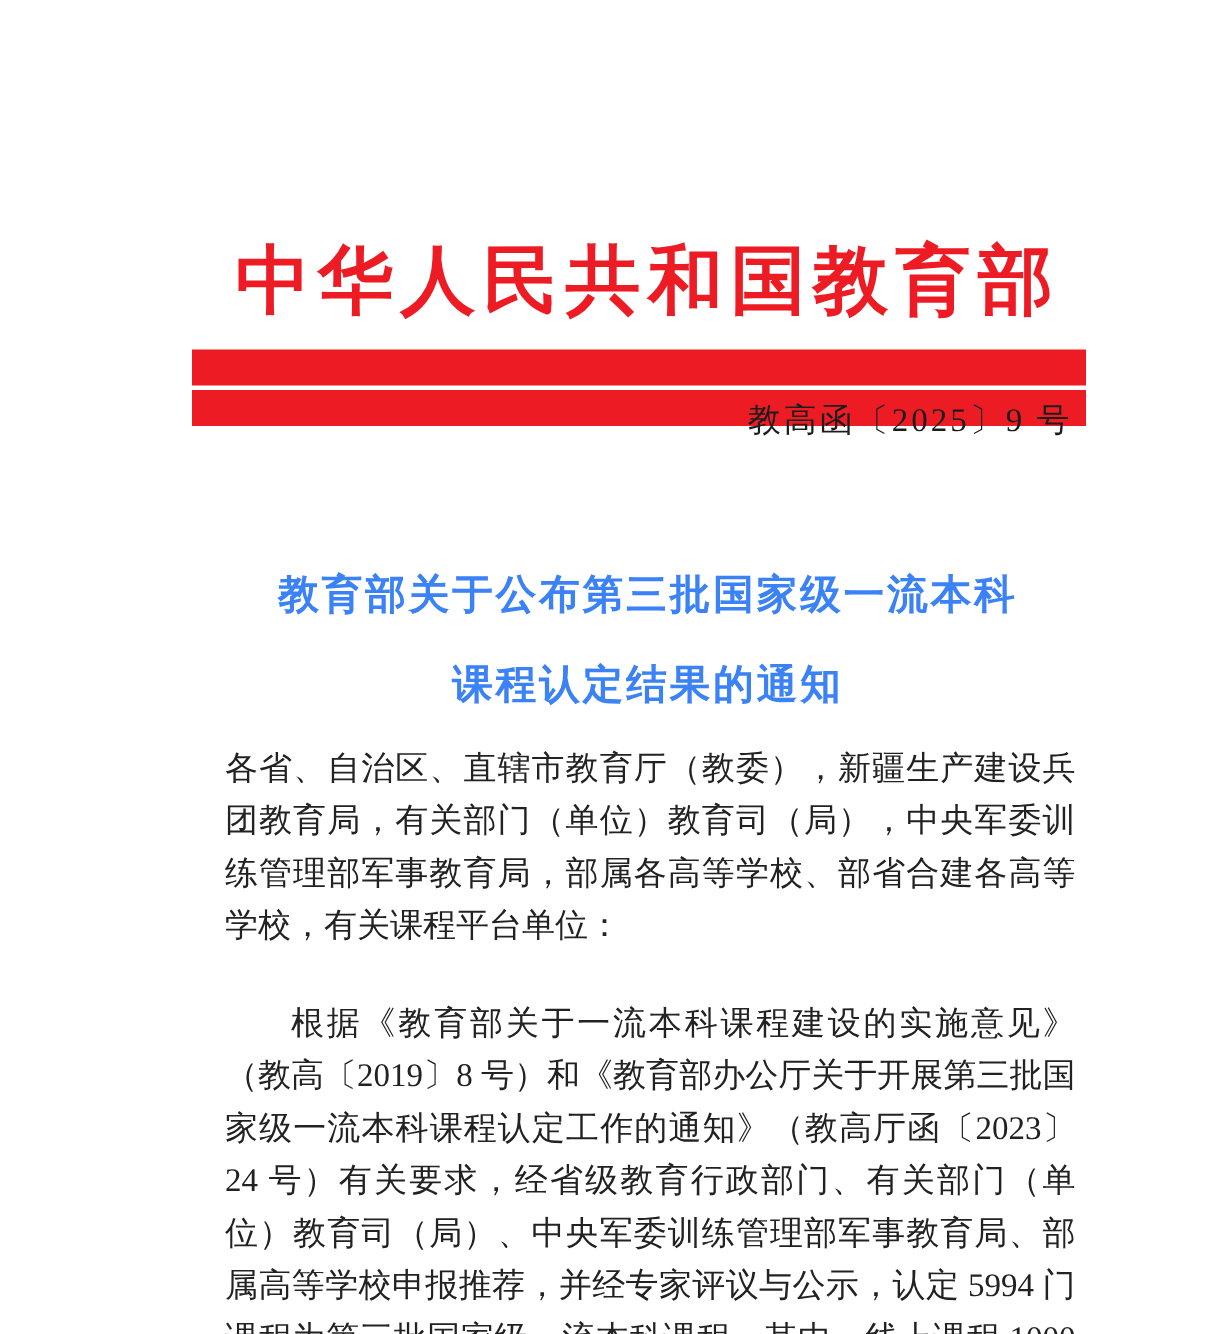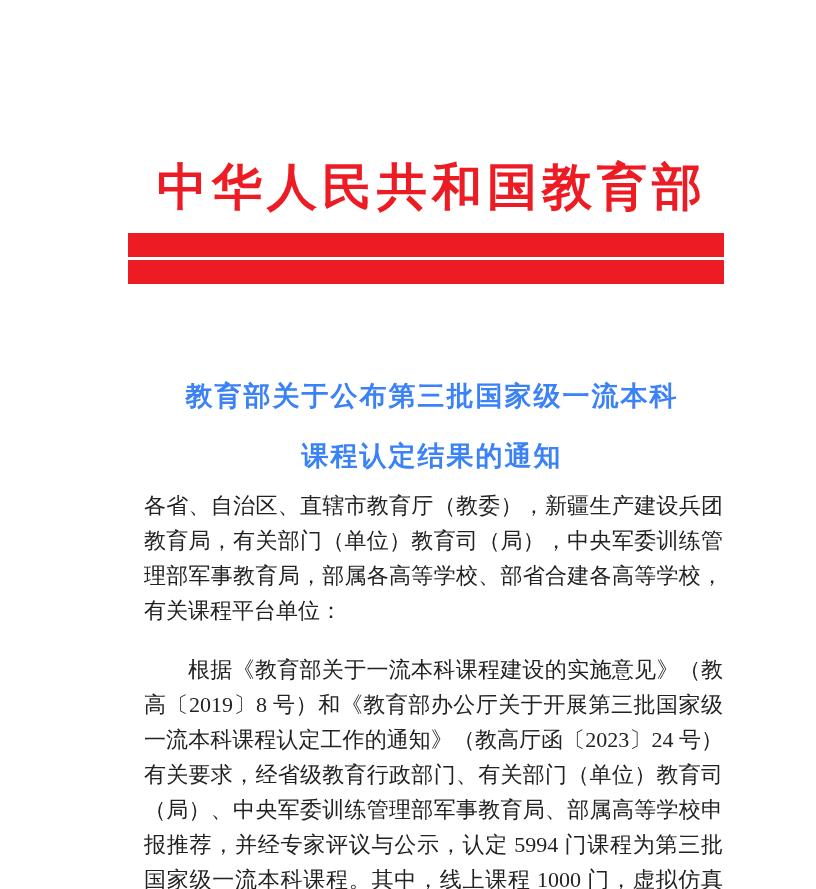--- a/index.html
+++ b/index.html
@@ -71,35 +71,36 @@
     position: absolute;
     top: 440px;
     left: 96px;
     width: 627px;
     font-size: 22px;
     line-height: 35px;
     color: #222222;
     text-align: justify;
     text-justify: inter-ideograph;
   }
-  .body p { margin: 0; }
+  .body p { margin: 6px; }
   .body p.indent { text-indent: 2em; }
 </style>
 </head>
 <body>
 
 <div class="page">
 
   <h1 class="agency">中华人民共和国教育部</h1>
 
   <div class="rule">
     <div class="rule-thick"></div>
     <div class="rule-thin"></div>
   </div>
 
+  <div class="doc-no">教高函〔2025〕9 号</div>
 
   <div class="title">
     <div>教育部关于公布第三批国家级一流本科</div>
     <div>课程认定结果的通知</div>
   </div>
 
   <div class="body">
     <p class="salutation">各省、自治区、直辖市教育厅（教委），新疆生产建设兵团教育局，有关部门（单位）教育司（局），中央军委训练管理部军事教育局，部属各高等学校、部省合建各高等学校，有关课程平台单位：</p>
     <p class="para indent">根据《教育部关于一流本科课程建设的实施意见》（教高〔2019〕8 号）和《教育部办公厅关于开展第三批国家级一流本科课程认定工作的通知》（教高厅函〔2023〕24 号）有关要求，经省级教育行政部门、有关部门（单位）教育司（局）、中央军委训练管理部军事教育局、部属高等学校申报推荐，并经专家评议与公示，认定 5994 门课程为第三批国家级一流本科课程。其中，线上课程 1000 门，虚拟仿真实验教学课程 500 门，线下课程 1841 门，线上线下混合式课程 2204 门，社会实践课程 449 门。现予以公布。</p>
   </div>

